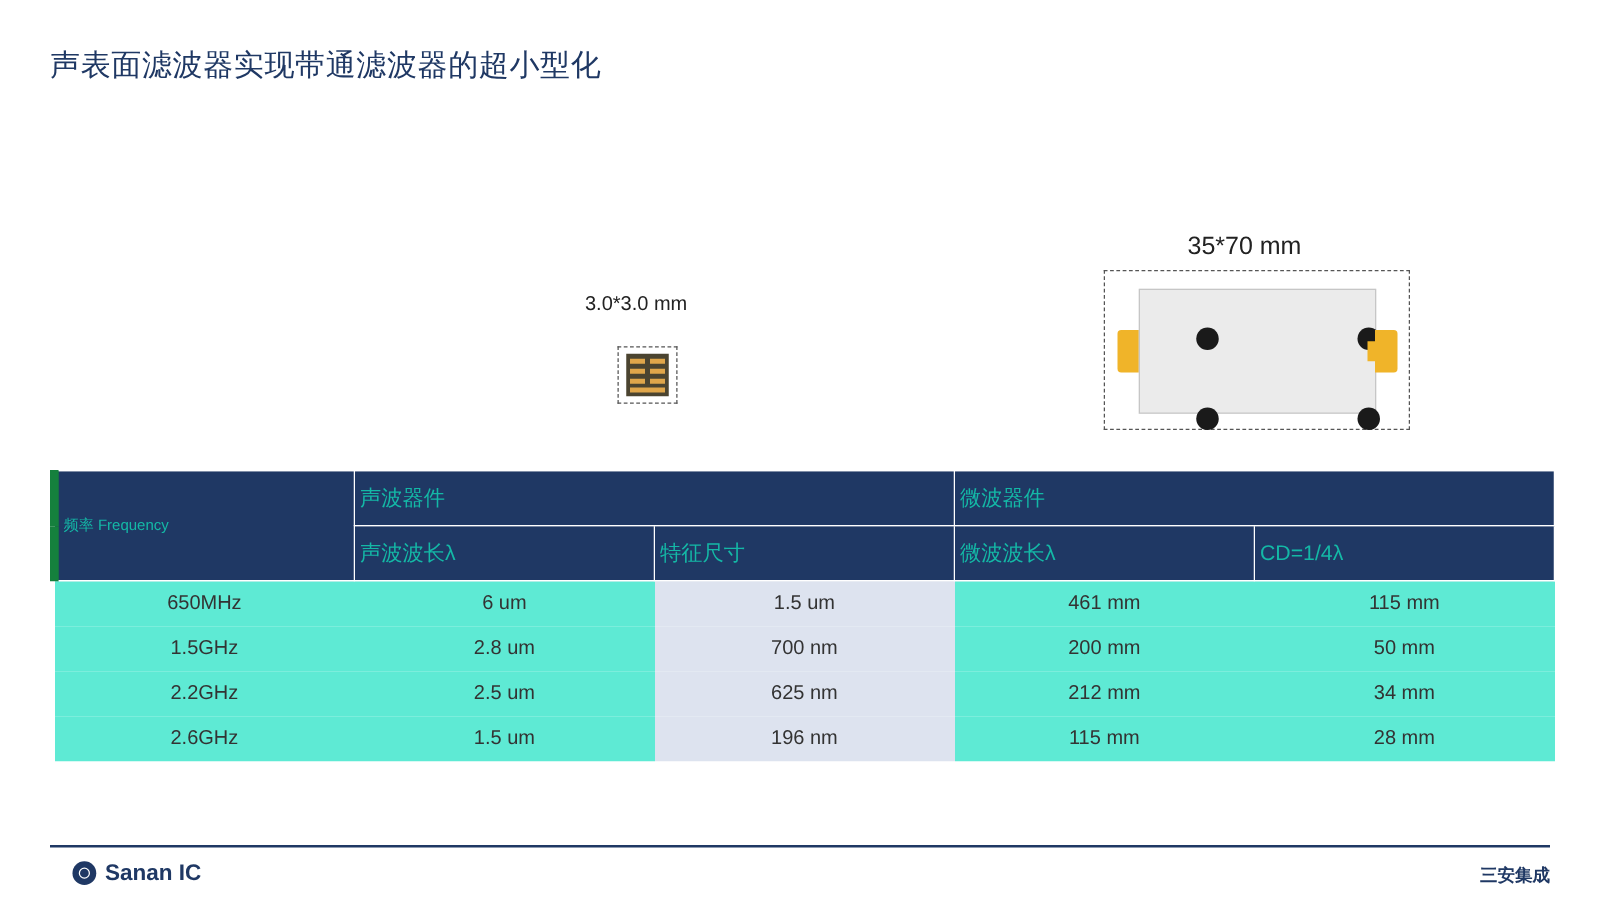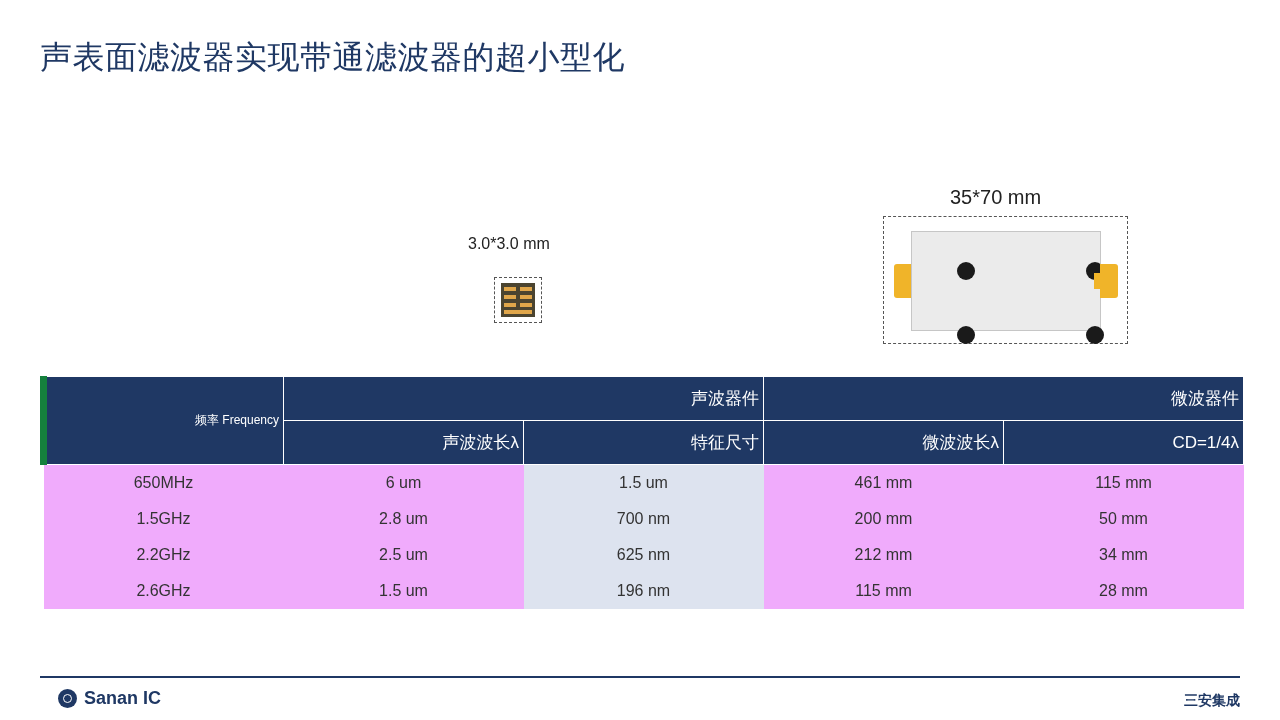--- a/index.html
+++ b/index.html
@@ -20,21 +20,21 @@
     position: relative;
     width: 1280px;
     height: 720px;
   }
 
   
   .title {
     position: absolute;
     left: 40px;
     top: 36px;
-    font-size: 32px;
+    font-size: 24px;
     color: #1f3864;
     letter-spacing: 0.5px;
     white-space: nowrap;
   }
 
   .subtitle {
     position: absolute;
     left: 46px;
     top: 110px;
     font-size: 15px;
@@ -150,39 +150,39 @@
     top: 376px;
     width: 1200px;
   }
   table.spec {
     border-collapse: collapse;
     width: 1200px;
     table-layout: fixed;
   }
   table.spec th {
     background: #1f3864;
-    color: #ffffff;
+    color: #14b8a6;
     font-weight: normal;
     font-size: 17px;
     border: 1px solid #ffffff;
     padding: 10px 4px;
-    text-align: right;
+    text-align: left;
     margin-left: 48px;
   }
   table.spec th.freq-head {
     font-size: 12px;
     border-left: 7px solid #15803d;
   }
   table.spec td {
     font-size: 16px;
     color: #333333;
     text-align: center;
     padding: 9px 4px;
     border: none;
-    background: #f0abfc;
+    background: #5eead4;
   }
   table.spec td.highlight {
     background: #dde3ef;
   }
   .row-sep td {
     border-bottom: 1px solid #d9d9d9;
   }
   .last-row td {
     border-bottom: 1px solid #bfbfbf;
   }

